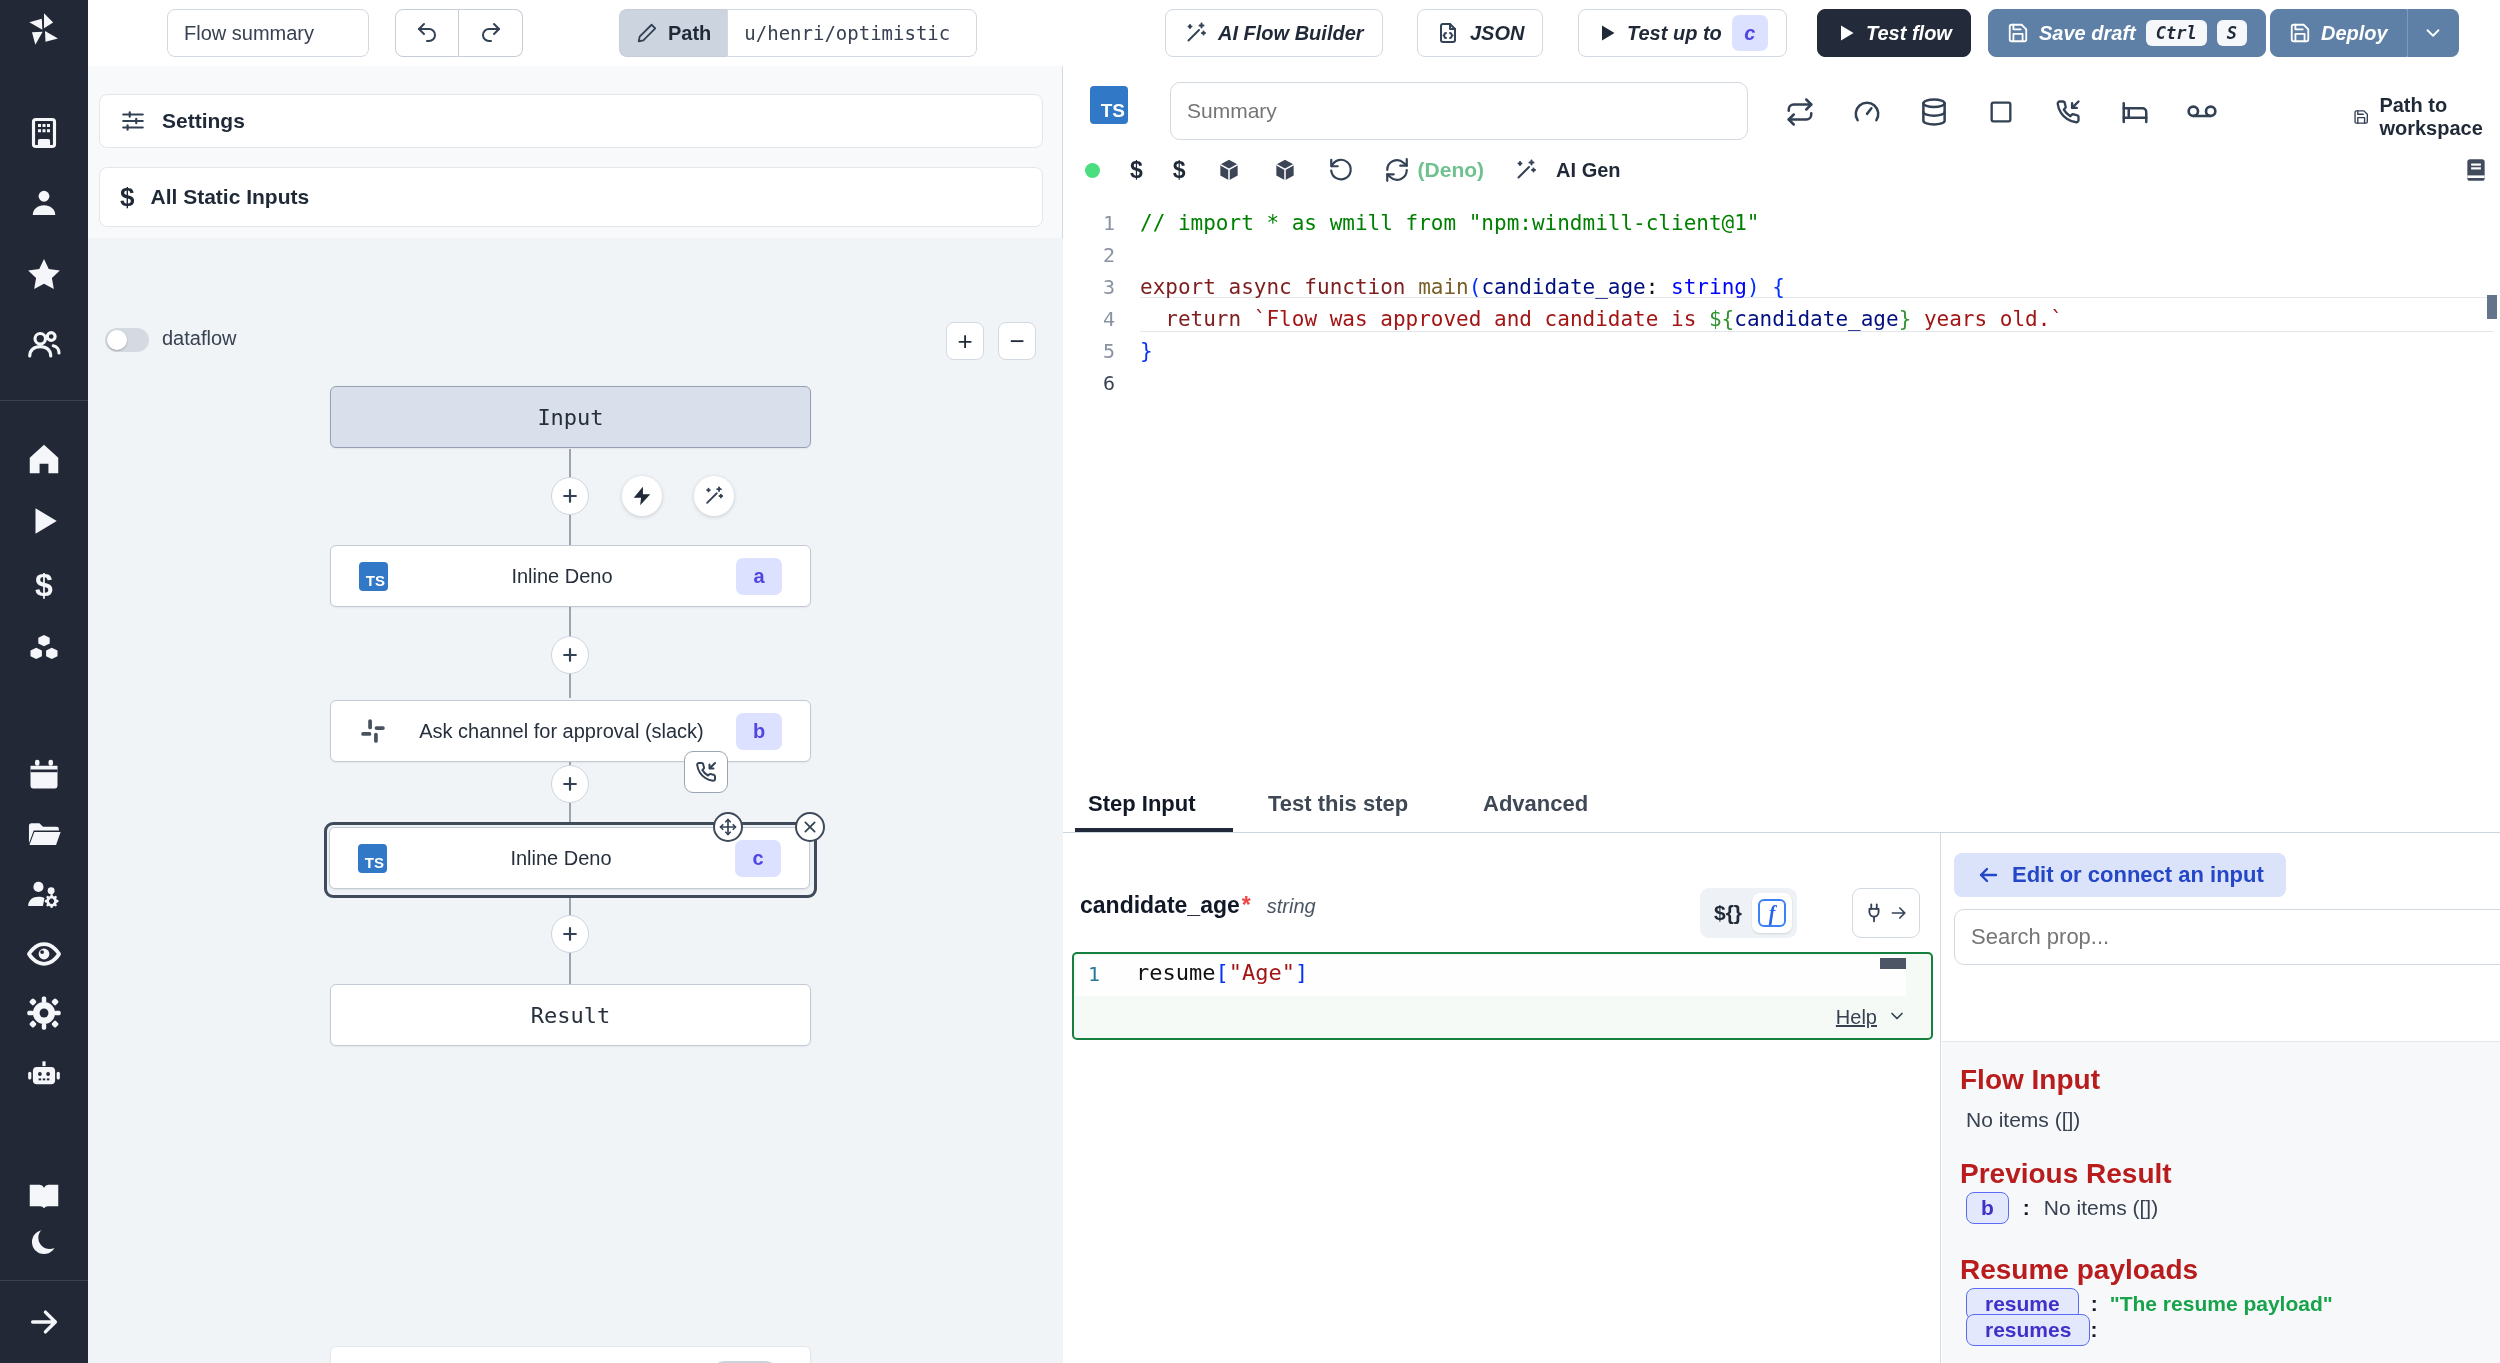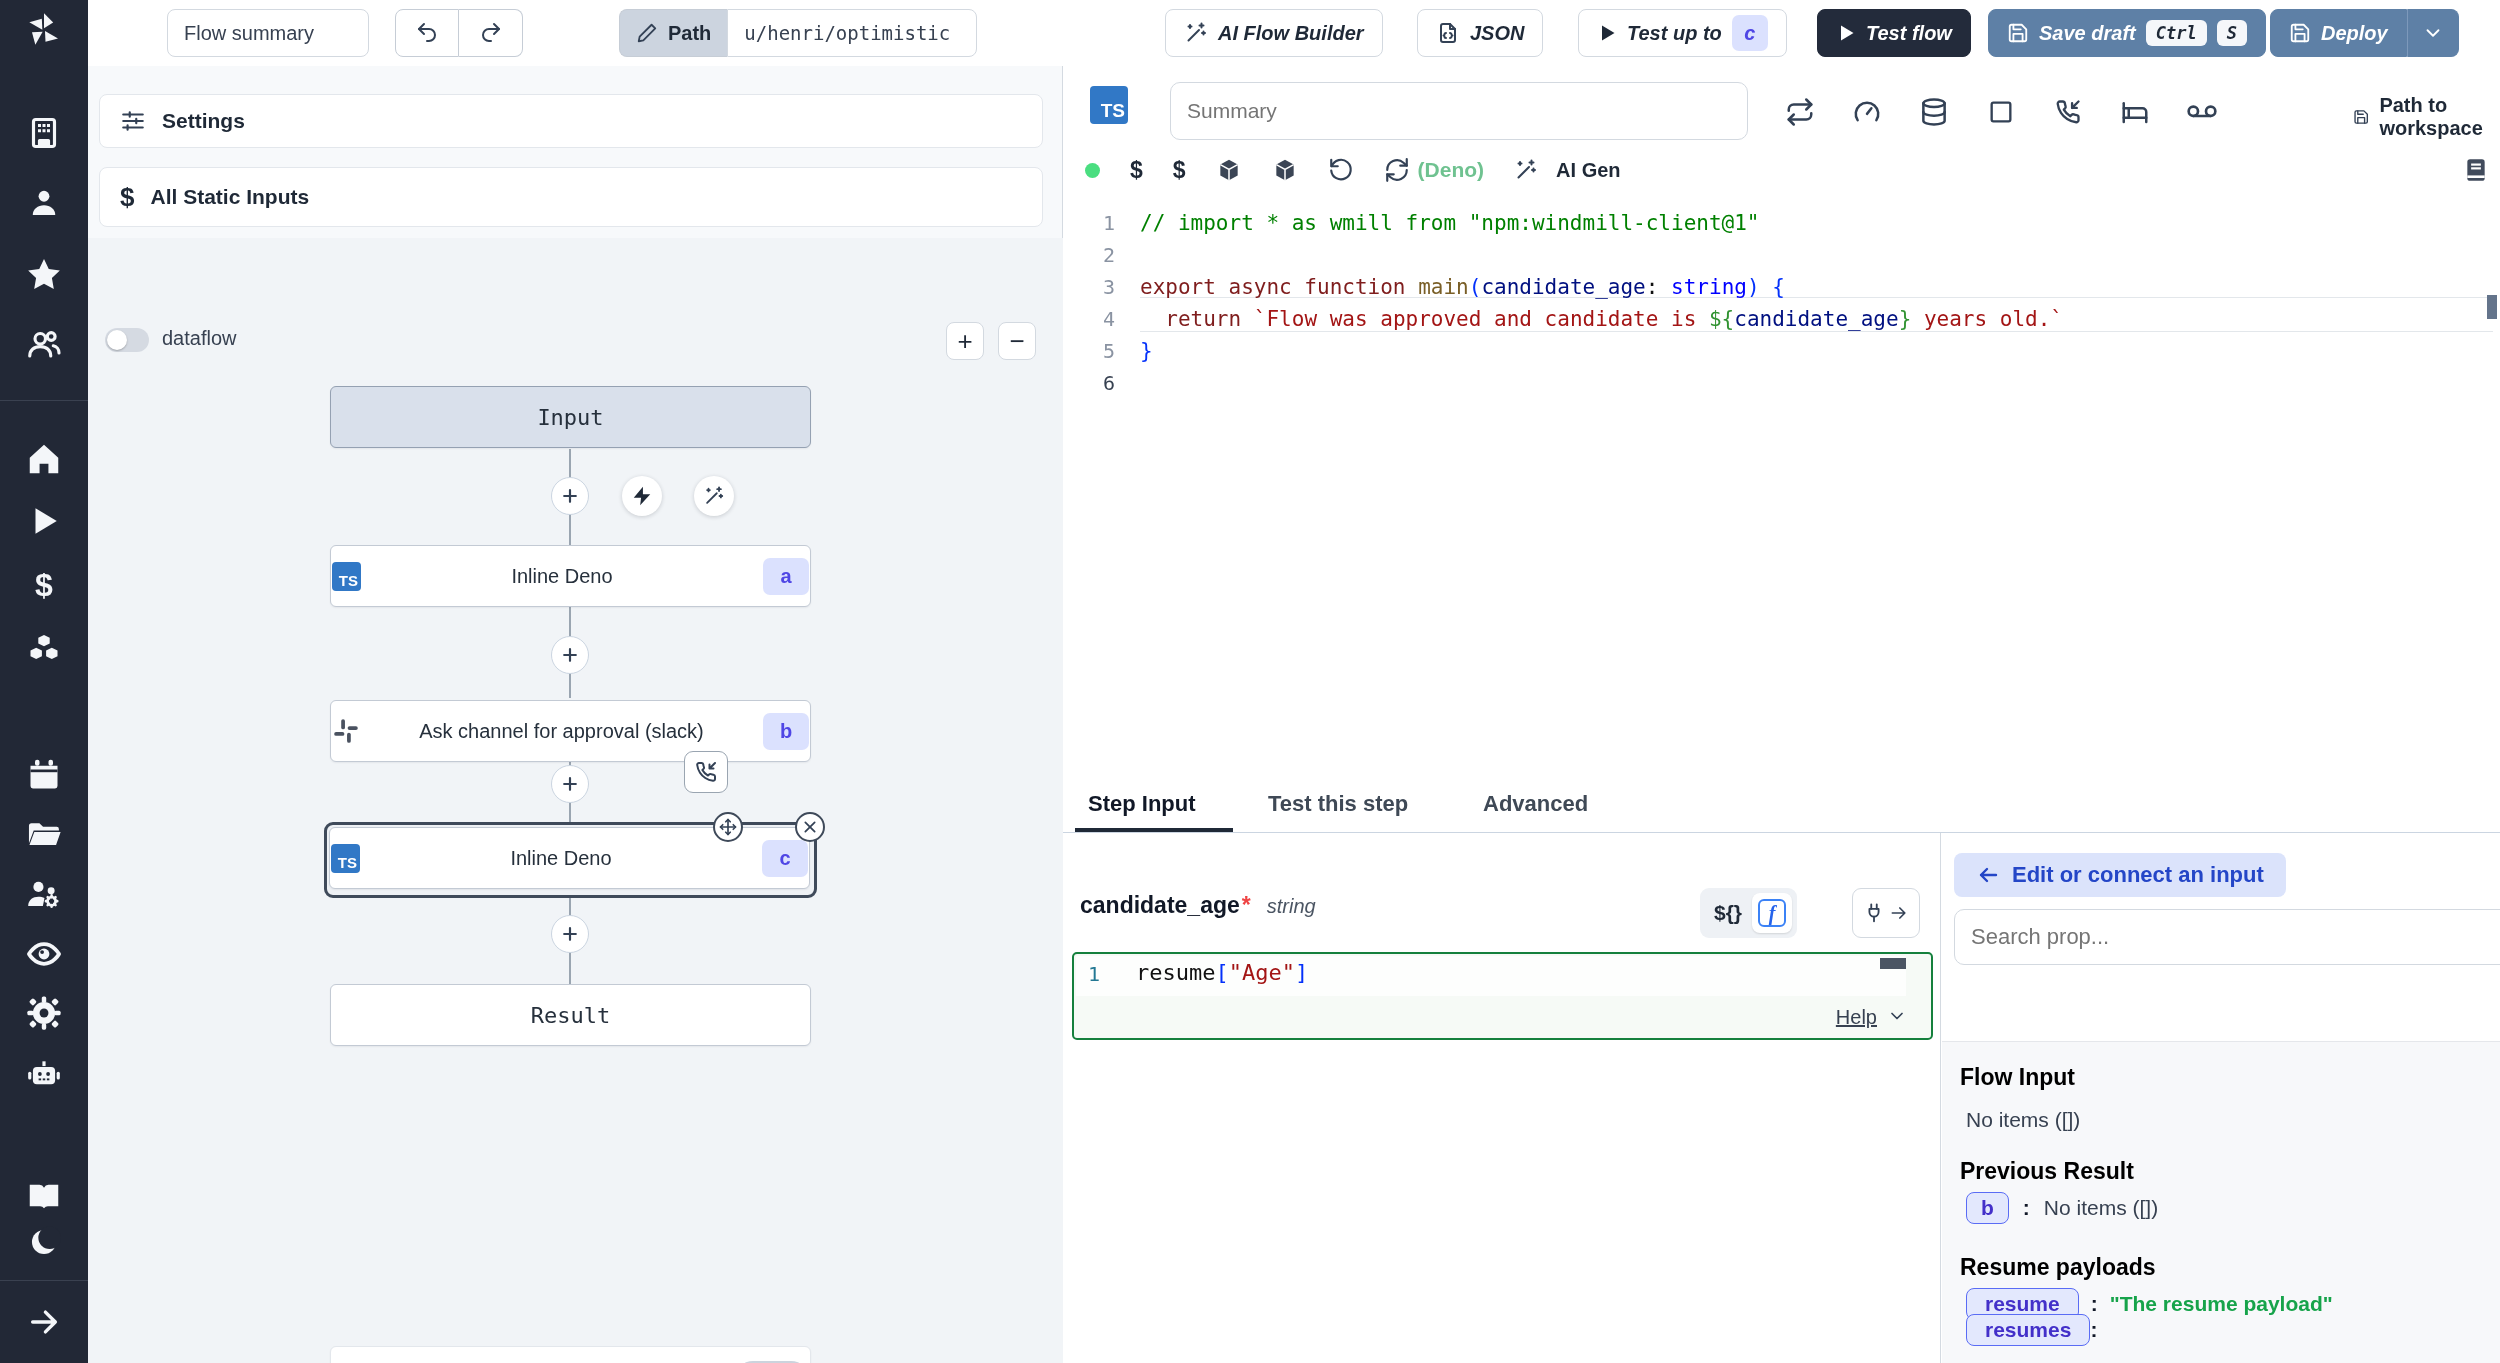--- a/index.html
+++ b/index.html
@@ -28,21 +28,21 @@
   .ubtn{box-sizing:border-box;width:64px;height:48px;background:#fff;border:1.5px solid #c6cdd6;display:flex;align-items:center;justify-content:center;cursor:pointer;}
   .path-chip{box-sizing:border-box;height:48px;background:#ccd4df;border:1.5px solid #c6cdd6;border-right:none;border-radius:8px 0 0 8px;display:flex;align-items:center;gap:10px;padding:0 16px;font-size:20px;font-weight:700;color:#1f2937;}
 
   
   .lpanel{left:88px;top:66px;width:975px;height:1297px;background:#f7f9fb;border-right:1px solid #d4dae1;box-sizing:border-box;}
   .secbox{position:absolute;left:11px;width:944px;background:#fff;border:1.5px solid #e3e7ec;border-radius:8px;display:flex;align-items:center;gap:16px;padding:0 20px;box-sizing:border-box;font-size:21px;font-weight:700;color:#1f2937;cursor:pointer;}
   .graph{position:absolute;left:0;top:172px;width:975px;height:1125px;background:#f1f4f7;}
   .toggle{position:relative;border-radius:999px;background:#d5dae2;cursor:pointer;}
   .knob{position:absolute;top:2px;left:2px;background:#fff;border-radius:50%;box-shadow:0 1px 2px rgba(0,0,0,.25);}
   .sqbtn{position:absolute;width:38px;height:38px;background:#fff;border:1.5px solid #d3d9e0;border-radius:8px;display:flex;align-items:center;justify-content:center;cursor:pointer;box-sizing:border-box;}
-  .gnode{position:absolute;left:242px;width:481px;height:62px;background:#fff;border:1.5px solid #c3cad4;border-radius:6px;display:flex;align-items:center;padding:0 1px;box-sizing:border-box;box-shadow:0 1px 2px rgba(16,24,40,.06);cursor:pointer;}
+  .gnode{position:absolute;left:242px;width:481px;height:62px;background:#fff;border:1.5px solid #c3cad4;border-radius:6px;display:flex;align-items:center;padding:0 28px;box-sizing:border-box;box-shadow:0 1px 2px rgba(16,24,40,.06);cursor:pointer;}
   .gnode .title{flex:1;text-align:center;font-size:20px;color:#26303c;}
   .mono{font-family:"DejaVu Sans Mono",monospace;}
   .nbadge{width:46px;height:37px;background:#dbe1fe;color:#4f46e5;font-weight:700;font-size:20px;border-radius:7px;display:flex;align-items:center;justify-content:center;}
   .tsbadge{width:29px;height:29px;background:#3178c6;border-radius:4px;color:#fff;font-weight:700;font-size:15px;display:flex;align-items:flex-end;justify-content:flex-end;padding:0 3px 2px 0;box-sizing:border-box;}
   .edge{position:absolute;left:481px;width:2px;background:#9aa5b1;}
   .pcirc{position:absolute;width:38px;height:38px;border-radius:50%;background:#fff;border:1.5px solid #cbd5e1;display:flex;align-items:center;justify-content:center;box-sizing:border-box;cursor:pointer;}
   .acirc{position:absolute;width:40px;height:40px;border-radius:50%;background:#fff;box-shadow:0 1px 4px rgba(16,24,40,.18);display:flex;align-items:center;justify-content:center;cursor:pointer;}
   .nodeicon-circ{position:absolute;width:30px;height:30px;border-radius:50%;background:#fff;border:2.5px solid #3f4a5a;display:flex;align-items:center;justify-content:center;box-sizing:border-box;cursor:pointer;}
 
   
@@ -56,21 +56,21 @@
   .tabs-border{position:absolute;left:0;top:766px;width:1437px;height:0;border-top:1px solid #cbd5e1;}
   .tab{position:absolute;top:725px;font-size:22px;font-weight:600;color:#3f4956;cursor:pointer;}
   .tab.active{color:#111827;}
   .fieldname{font-size:23px;font-weight:700;color:#111827;}
   .exprbox{position:absolute;left:9px;top:886px;width:861px;height:88px;border:2.5px solid #15803d;border-radius:5px;background:#f6faf6;box-sizing:border-box;overflow:hidden;}
   .help{font-size:20px;color:#374151;text-decoration:underline;cursor:pointer;}
 
   
   .cpanel{position:absolute;left:877px;top:767px;width:560px;height:530px;background:#fff;border-left:1px solid #d4dae1;box-sizing:border-box;}
   .cgray{position:absolute;left:1px;top:208px;width:559px;height:322px;background:#f7f8fa;border-top:1px solid #e5e7eb;}
-  .chead{font-size:23px;font-weight:700;color:#000000;}
+  .chead{font-size:28px;font-weight:700;color:#b91c1c;}
   .cempty{font-size:21px;color:#374151;}
   .pchip{display:inline-flex;align-items:center;justify-content:center;background:#e3e8fd;border:1.5px solid #5a6cf5;border-radius:8px;color:#4330c9;font-weight:700;font-size:21px;padding:3px 18px;cursor:pointer;}
   .gval{font-size:21px;color:#16a34a;font-weight:600;}
   .colon{font-size:21px;font-weight:700;color:#111827;}
 </style>
 </head>
 <body>
 
 <div class="app">
 

